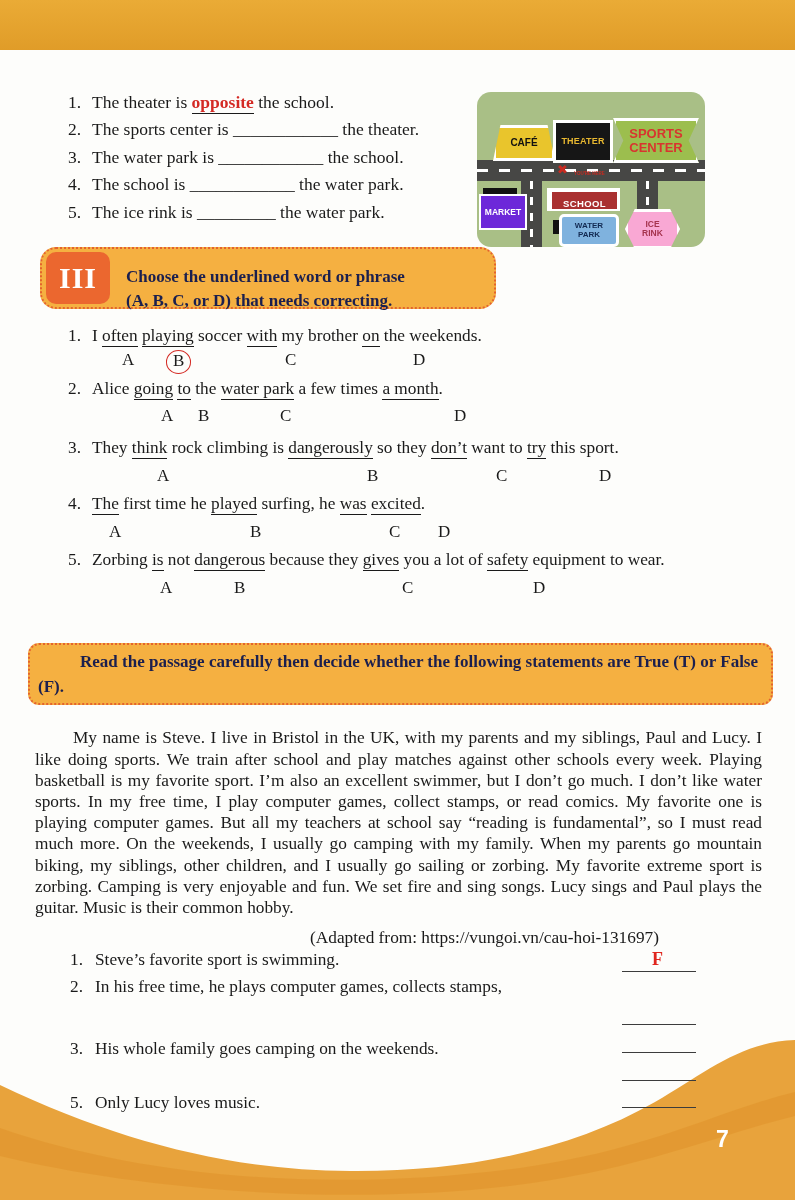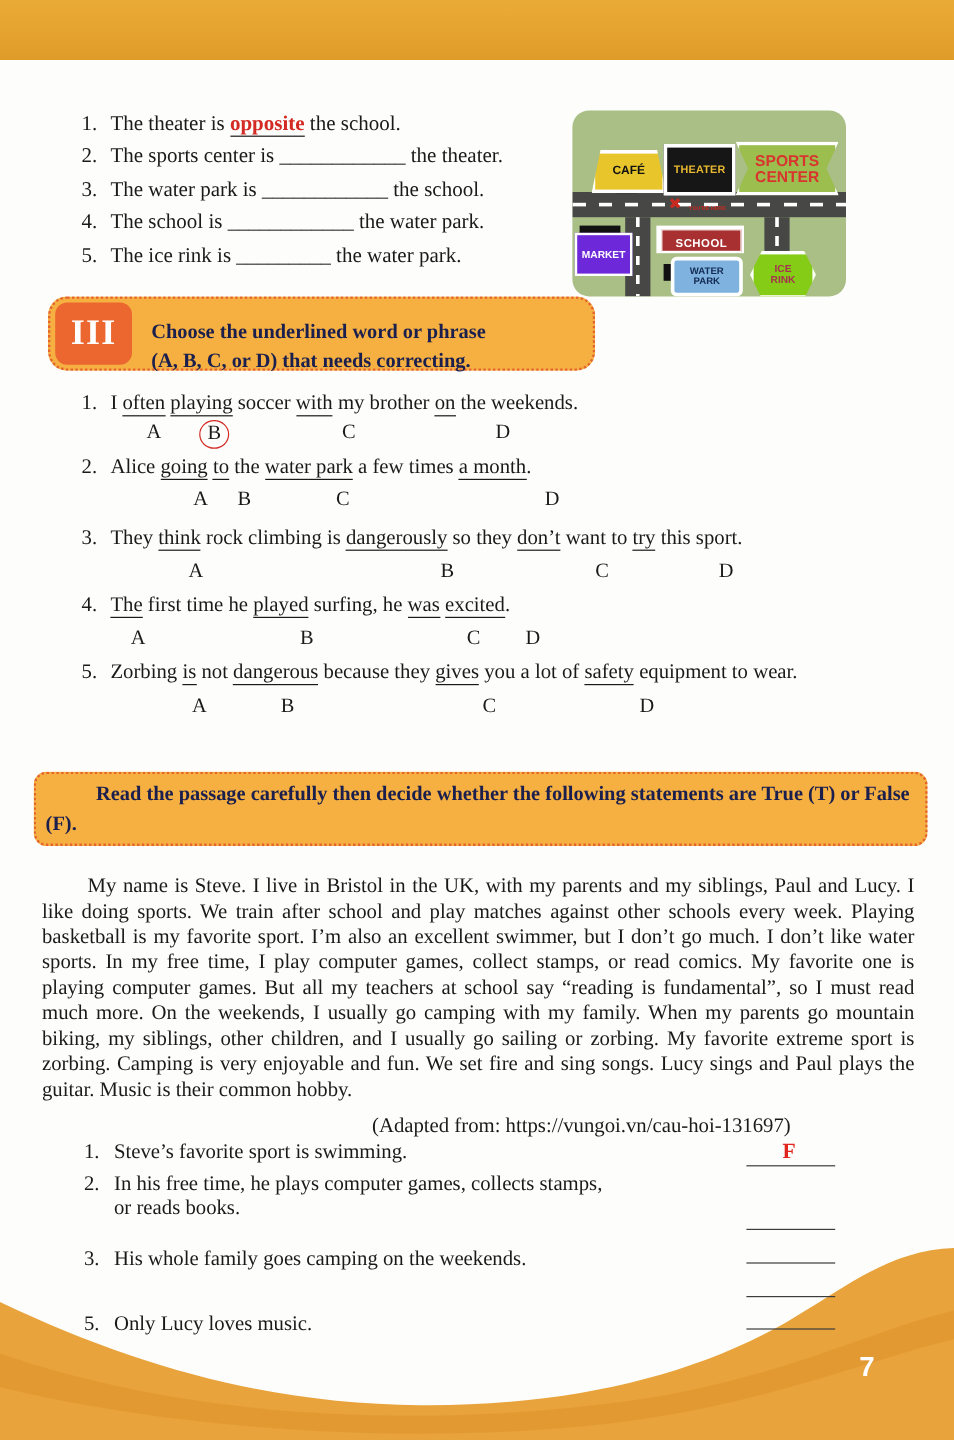--- a/index.html
+++ b/index.html
@@ -34,21 +34,21 @@
     clip-path:polygon(0 0,100% 0,88% 50%,100% 100%,0 100%,12% 50%);color:#D8352F;font-size:13px;}
   .sign-market{left:2px;top:102px;width:44px;height:32px;background:#6d28d9;border:2px solid #fff;
     color:#fff;font-size:8.5px;}
   .market-top{left:6px;top:96px;width:34px;height:9px;}
   .school-outer{position:absolute;left:70px;top:96px;width:73px;height:23px;background:#fff;}
   .sign-school{left:74px;top:99px;width:65px;height:17px;background:#A93030;border:1px solid #fff;
     color:#fff;font-size:9.5px;letter-spacing:.4px;align-items:flex-end;}
   .sign-water{left:82px;top:122px;width:54px;height:27px;background:#7FB2DE;border:3px solid #fff;
     border-radius:5px;color:#122A52;font-size:8px;}
   .water-tab{left:76px;top:128px;width:7px;height:14px;}
-  .sign-ice{left:148px;top:117px;width:49px;height:34px;background:#84cc16;border:3px solid #fff;
+  .sign-ice{left:148px;top:117px;width:49px;height:34px;background:#f9a8d4;border:3px solid #fff;
     clip-path:polygon(18% 0,82% 0,100% 50%,82% 100%,18% 100%,0 50%);color:#A5334E;font-size:8.5px;}
   .xmark{position:absolute;left:80px;top:70px;color:#C92A20;font-size:13px;font-weight:bold;}
   .here-label{position:absolute;left:97px;top:79px;color:#C92A20;font-size:4.5px;font-weight:bold;}
   
   .ibox{position:absolute;background:#F5B041;border:2px dotted #E4632E;border-radius:16px;}
   .box3{left:40px;top:247px;width:452px;height:58px;}
   .badge{position:absolute;left:4px;top:3px;width:64px;height:52px;background:#EB672F;
     border-radius:10px;color:#fff;display:flex;align-items:center;justify-content:center;
     font-size:30px;font-weight:bold;letter-spacing:1px;}
   .box3-text{position:absolute;left:84px;top:16px;width:360px;text-align:left;
@@ -208,21 +208,20 @@
 
   <p class="passage">My name is Steve. I live in Bristol in the UK, with my parents and my siblings, Paul and Lucy. I like doing sports. We train after school and play matches against other schools every week. Playing basketball is my favorite sport. I’m also an excellent swimmer, but I don’t go much. I don’t like water sports. In my free time, I play computer games, collect stamps, or read comics. My favorite one is playing computer games. But all my teachers at school say “reading is fundamental”, so I must read much more. On the weekends, I usually go camping with my family. When my parents go mountain biking, my siblings, other children, and I usually go sailing or zorbing. My favorite extreme sport is zorbing. Camping is very enjoyable and fun. We set fire and sing songs. Lucy sings and Paul plays the guitar. Music is their common hobby.</p>
 
   <div class="source">(Adapted from: https://vungoi.vn/cau-hoi-131697)</div>
 
   <div class="stmt" style="top:950px">
     <span class="num">1.</span><span>Steve’s favorite sport is swimming.</span>
   </div>
   <div class="stmt" style="top:977px">
     <span class="num">2.</span><span>In his free time, he plays computer games, collects stamps,</span>
-    <span class="cont">or reads books.</span>
   </div>
   <div class="stmt" style="top:1039px">
     <span class="num">3.</span><span>His whole family goes camping on the weekends.</span>
   </div>
   <div class="stmt" style="top:1093px">
     <span class="num">5.</span><span>Only Lucy loves music.</span>
   </div>
 
   <span class="answer-f">F</span>
   <div class="ansline" style="top:971px"></div>

